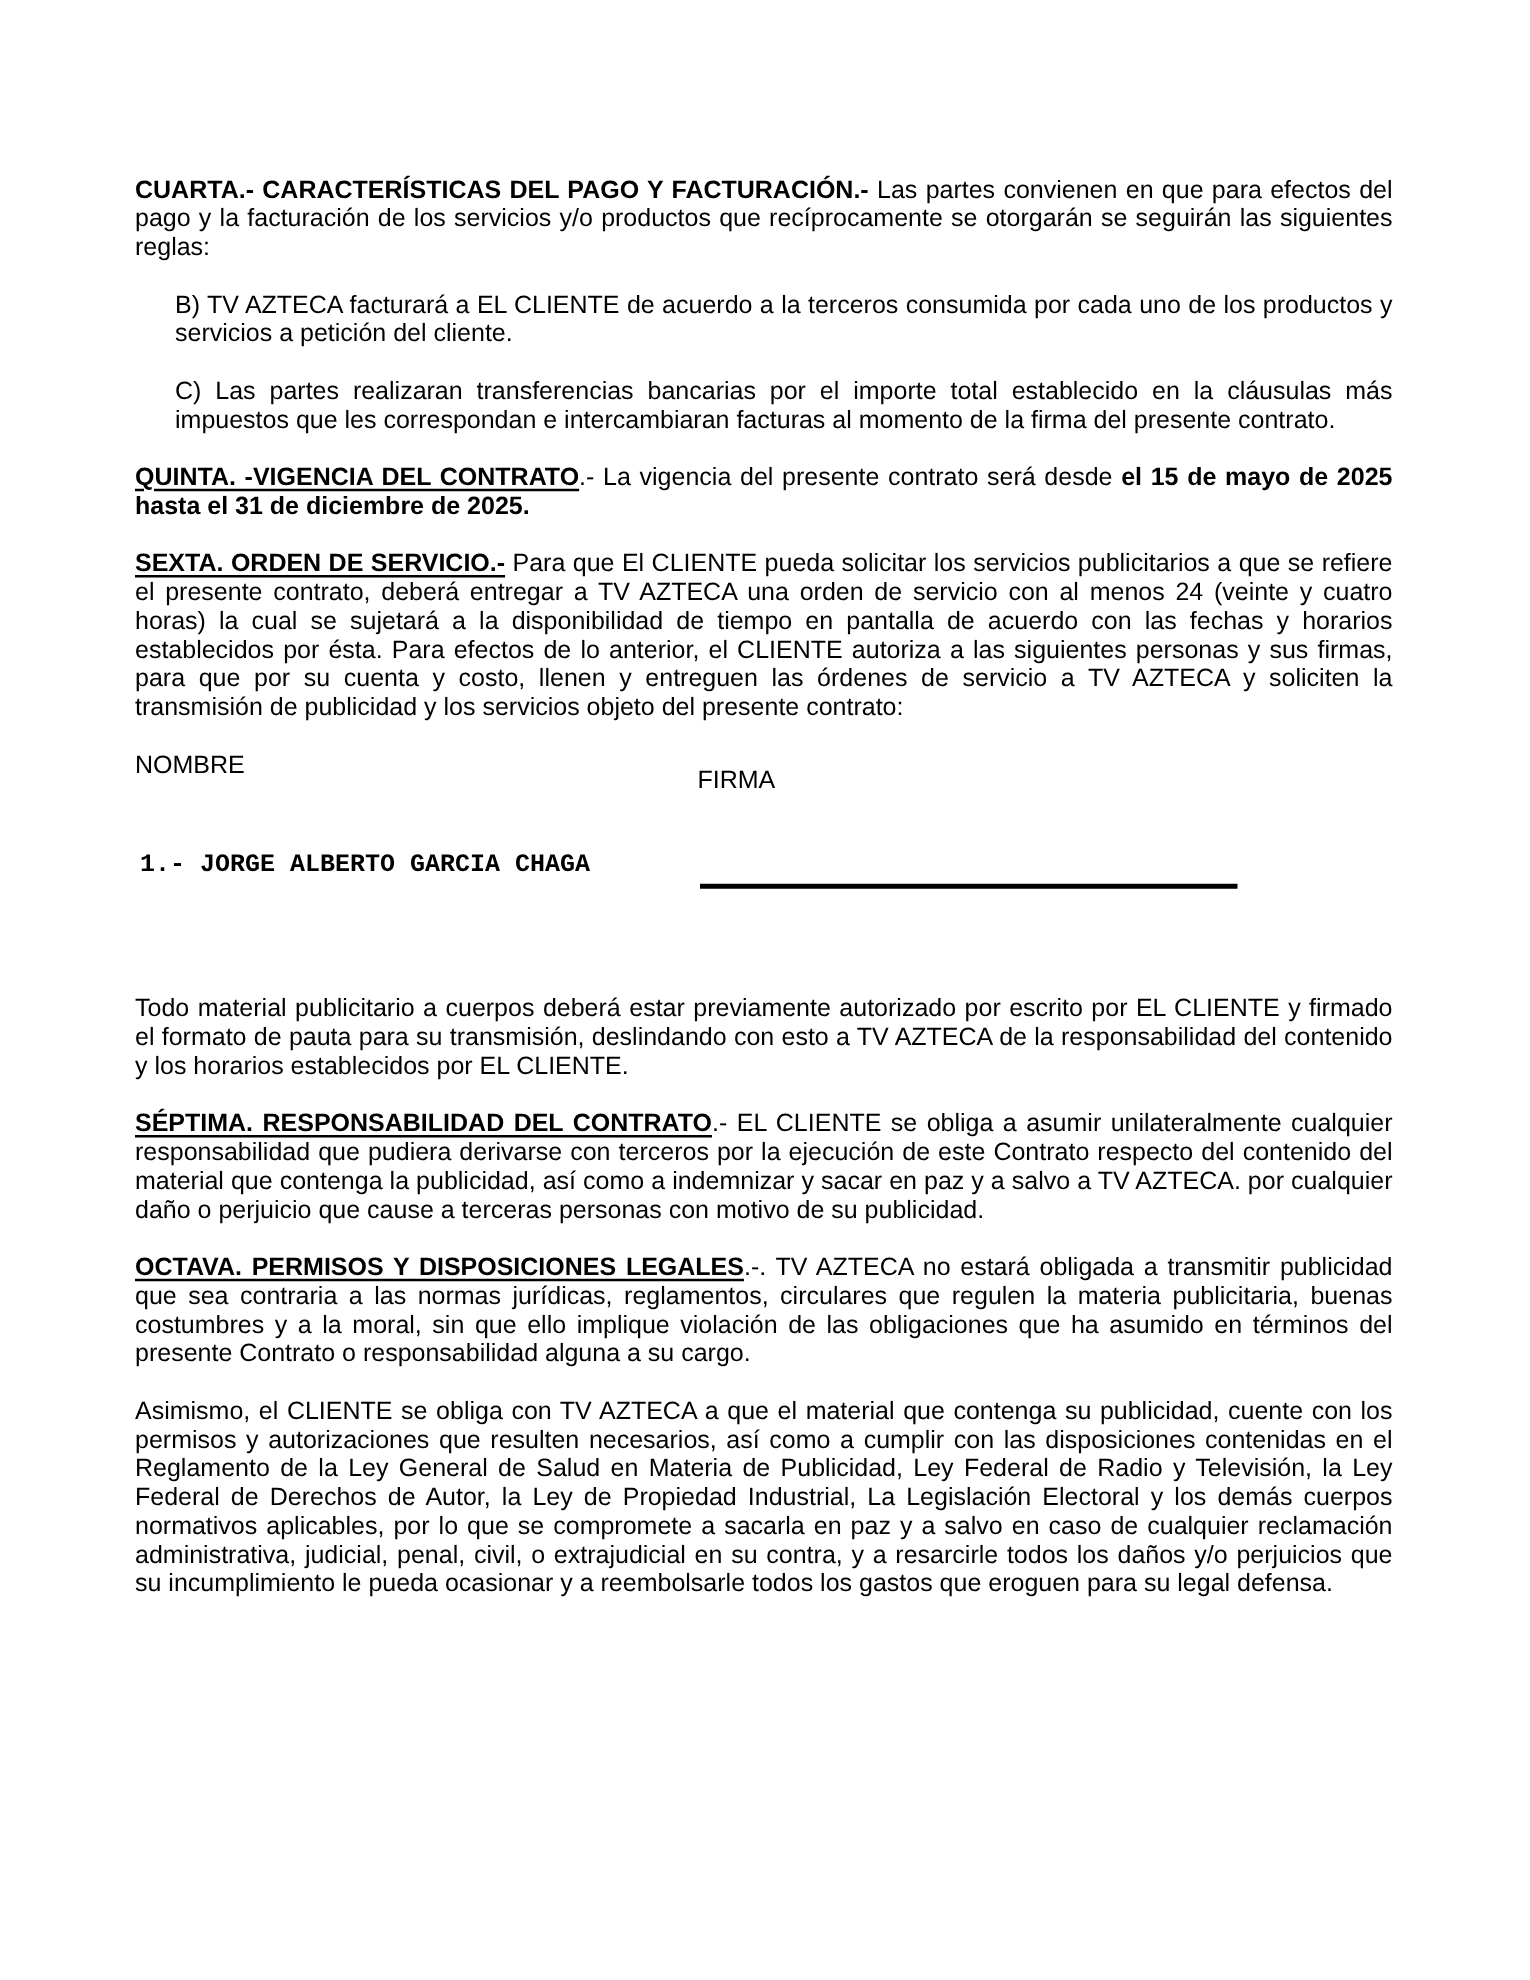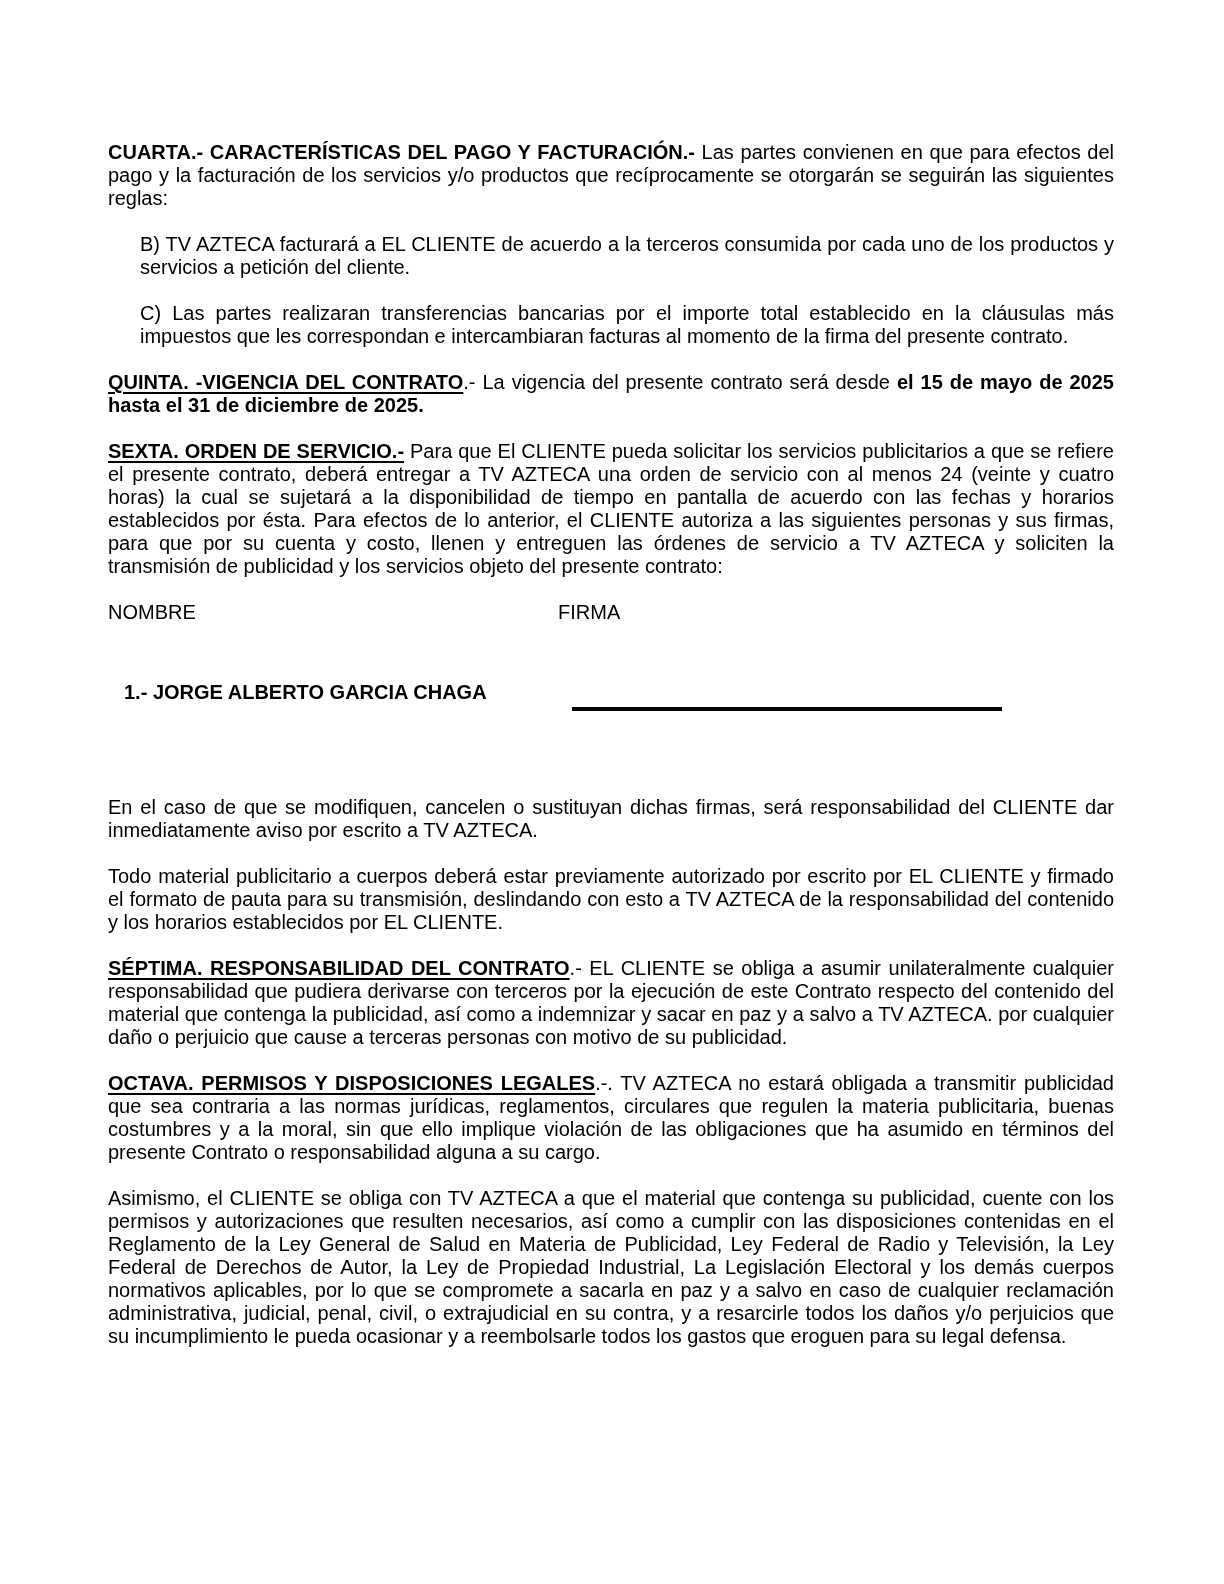--- a/index.html
+++ b/index.html
@@ -16,22 +16,22 @@
   }
   .para{
     margin:0 0 23px 0;
     text-align:justify;
     text-align-last:left;
   }
   .indent{padding-left:32px;}
   .b{font-weight:bold;}
   .u{text-decoration:underline;text-underline-offset:3px;text-decoration-thickness:2px;}
   .sig-header{position:relative;margin:0 0 57px 0;height:23px;}
-  .firma-label{position:absolute;left:450px;top:0;}
-  .sig-row{position:relative;margin:0 0 92px 16px;height:23px;}
+  .firma-label{position:absolute;left:450px;top:12px;}
+  .sig-row{position:relative;margin:0 0 92px 4px;height:23px;font-family:Liberation Mono, monospace;}
   .sig-line{position:absolute;left:448px;top:26px;width:430px;height:4px;background:#000000;}
 </style>
 </head>
 <body>
 
 <div class="page">
 
   <p class="para"><span class="b">CUARTA.- CARACTERÍSTICAS DEL PAGO Y FACTURACIÓN.-</span><span> Las partes convienen en que para efectos del pago y la facturación de los servicios y/o productos que recíprocamente se otorgarán se seguirán las siguientes reglas:</span></p>
 
 
@@ -46,21 +46,20 @@
   <div class="sig-header">
     <span>NOMBRE</span>
     <span class="firma-label">FIRMA</span>
   </div>
 
   <div class="sig-row">
     <span class="b">1.- JORGE ALBERTO GARCIA CHAGA</span>
     <div class="sig-line"></div>
   </div>
 
-  <p class="para">En el caso de que se modifiquen, cancelen o sustituyan dichas firmas, será responsabilidad del  CLIENTE dar inmediatamente aviso por escrito a TV AZTECA.</p>
 
   <p class="para">Todo material publicitario a cuerpos deberá estar previamente autorizado por escrito por EL CLIENTE y firmado el formato de pauta para su transmisión, deslindando con esto a TV AZTECA de la responsabilidad del contenido y los horarios establecidos por EL CLIENTE.</p>
 
   <p class="para"><span class="b u">SÉPTIMA. RESPONSABILIDAD DEL CONTRATO</span><span>.-</span><span> EL CLIENTE se obliga a asumir unilateralmente cualquier responsabilidad que pudiera derivarse con terceros por la ejecución de este Contrato respecto del contenido del material que contenga la publicidad, así como a indemnizar y sacar en paz y a salvo a TV AZTECA. por cualquier daño o perjuicio que cause a terceras personas con motivo de su publicidad.</span></p>
 
   <p class="para"><span class="b u">OCTAVA. PERMISOS Y DISPOSICIONES LEGALES</span><span>.-.</span><span> TV AZTECA no estará obligada a transmitir publicidad que sea contraria a las normas jurídicas, reglamentos, circulares que regulen la materia publicitaria, buenas costumbres y a la moral, sin que ello implique violación de las obligaciones que ha asumido en términos del presente Contrato o responsabilidad alguna a su cargo.</span></p>
 
   <p class="para">Asimismo, el CLIENTE se obliga con TV AZTECA a que el material que contenga su publicidad, cuente con los permisos y autorizaciones que resulten necesarios, así como a cumplir con las disposiciones contenidas en el Reglamento de la Ley General de Salud en Materia de Publicidad, Ley Federal de Radio y Televisión, la Ley Federal de Derechos de Autor, la Ley de Propiedad Industrial, La Legislación Electoral y los demás cuerpos normativos aplicables, por lo que se compromete a sacarla en paz y a salvo en caso de cualquier reclamación administrativa, judicial, penal, civil, o extrajudicial en su contra, y a resarcirle todos los daños y/o perjuicios que su incumplimiento le pueda ocasionar y a reembolsarle todos los gastos que eroguen para su legal defensa.</p>
 
 </div>

